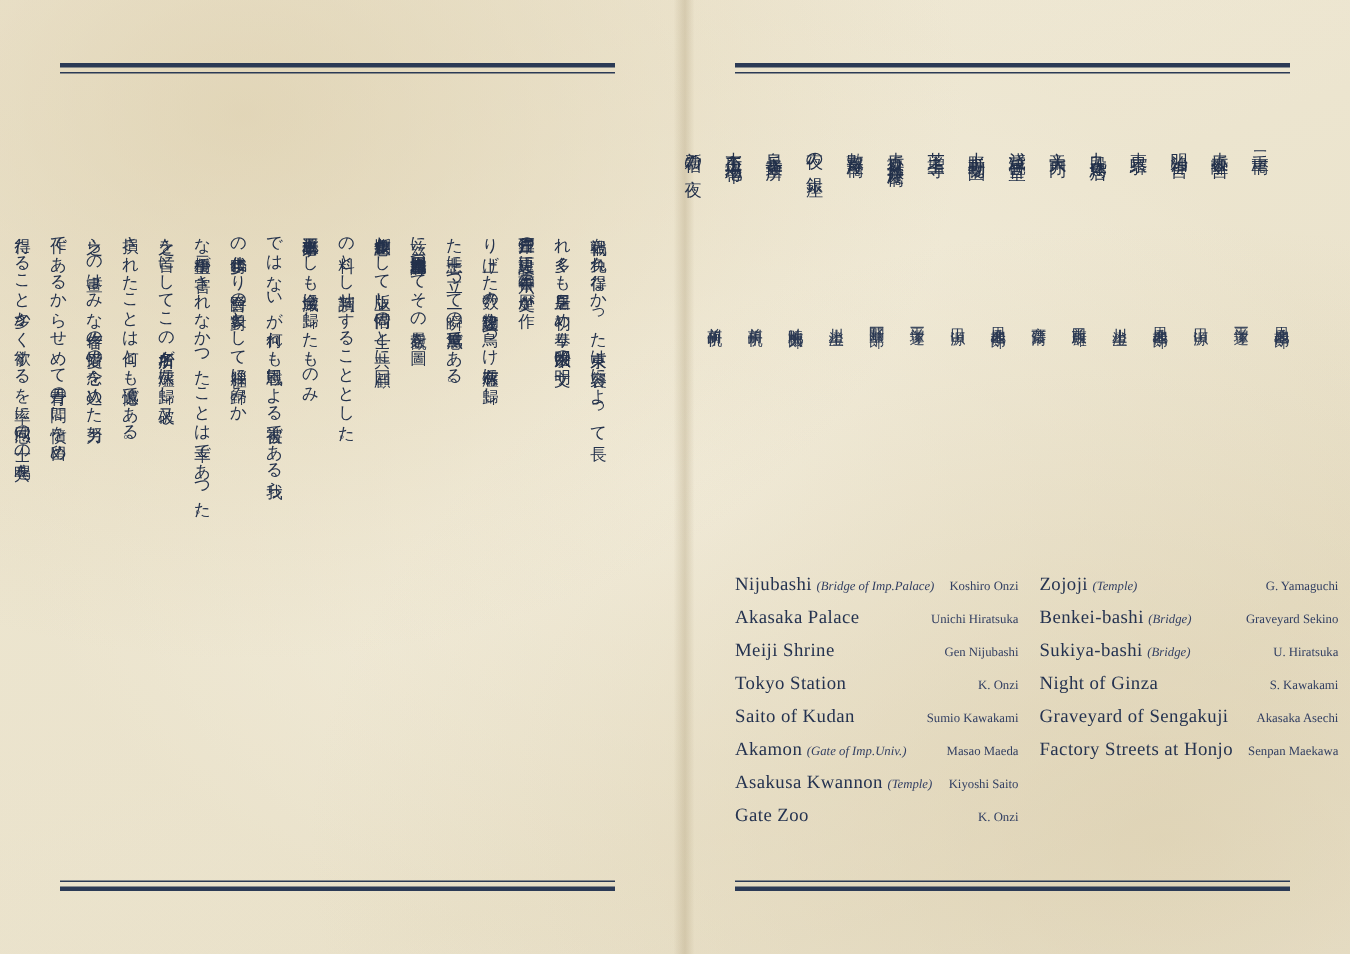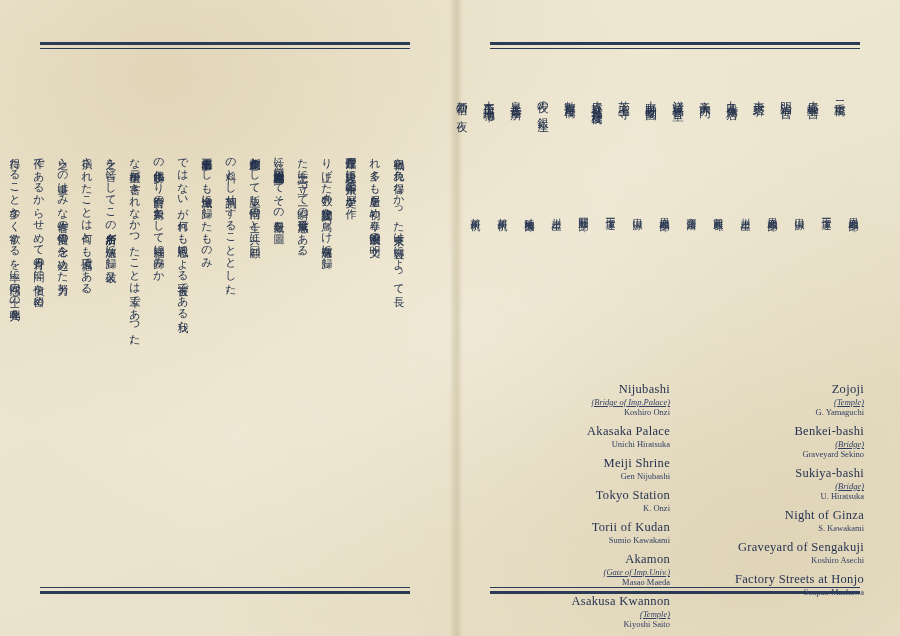--- a/index.html
+++ b/index.html
@@ -102,37 +102,35 @@
     position:absolute;
     left:40px;right:36px;
     top:382px;
     display:flex;
     gap:14px;
     font-family:"Liberation Serif", serif;
   }
   .en-col{flex:1;}
   .en-row{
     display:flex;
-    align-items:flex-end;
+    align-items:center;
     margin-bottom:7px;
     white-space:nowrap;
-    flex-direction:column;
   }
   .en-title{
     font-size:12.5px;
     color:#253350;
     letter-spacing:.3px;
     font-style:normal;
   }
   .en-paren{
     font-size:8.5px;
     color:#334063;
     margin-left:3px;
     font-style:italic;
-    text-decoration:underline;
   }
   .en-author{
     font-size:8.5px;
     color:#334063;
     margin-left:auto;
     padding-left:10px;
   }
 </style>
 </head>
 <body>
@@ -257,21 +255,21 @@
         </div>
         <div class="en-row">
           <span class="en-title">Meiji Shrine</span>
           <span class="en-author">Gen Nijubashi</span>
         </div>
         <div class="en-row">
           <span class="en-title">Tokyo Station</span>
           <span class="en-author">K. Onzi</span>
         </div>
         <div class="en-row">
-          <span class="en-title">Torii of Kudan</span>
+          <span class="en-title">Saito of Kudan</span>
           <span class="en-author">Sumio Kawakami</span>
         </div>
         <div class="en-row">
           <span class="en-title">Akamon</span>
           <span class="en-paren">(Gate of Imp.Univ.)</span>
           <span class="en-author">Masao Maeda</span>
         </div>
         <div class="en-row">
           <span class="en-title">Asakusa Kwannon</span>
           <span class="en-paren">(Temple)</span>
@@ -297,21 +295,21 @@
           <span class="en-title">Sukiya-bashi</span>
           <span class="en-paren">(Bridge)</span>
           <span class="en-author">U. Hiratsuka</span>
         </div>
         <div class="en-row">
           <span class="en-title">Night of Ginza</span>
           <span class="en-author">S. Kawakami</span>
         </div>
         <div class="en-row">
           <span class="en-title">Graveyard of Sengakuji</span>
-          <span class="en-author">Koshiro Asechi</span>
+          <span class="en-author">Akasaka Asechi</span>
         </div>
         <div class="en-row">
           <span class="en-title">Factory Streets at Honjo</span>
           <span class="en-author">Senpan Maekawa</span>
         </div>
       </div>
   </div>
 </div>
 
 </body></html>

